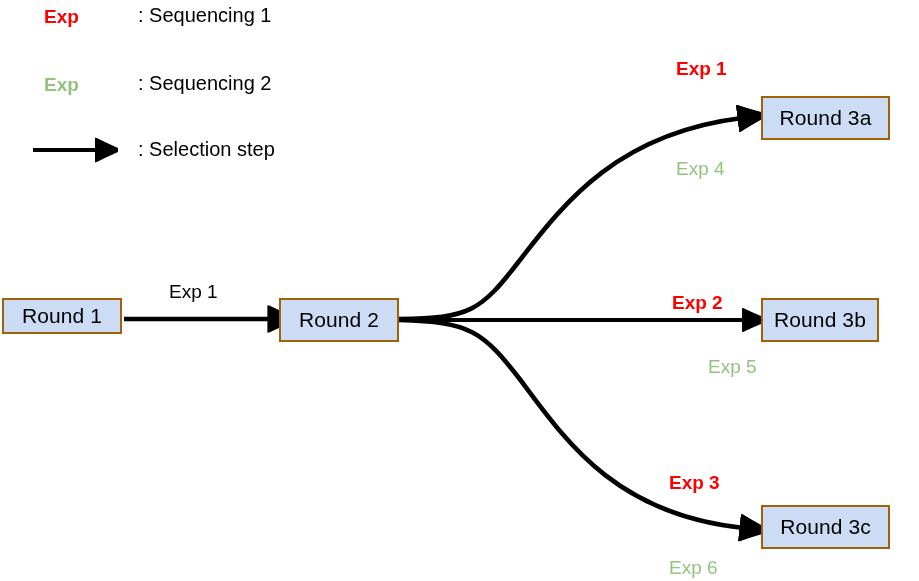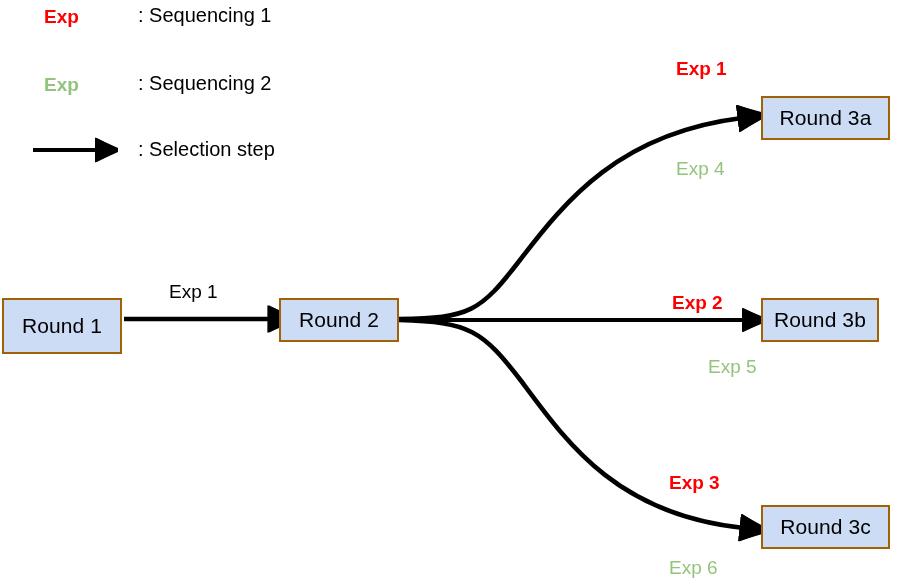--- a/index.html
+++ b/index.html
@@ -120,21 +120,21 @@
 
     <line x1="124" y1="319" x2="272" y2="319" stroke="#000000" stroke-width="4.6" marker-end="url(#arrowhead)"></line>
 
     <path d="M 399,319 C 470,318 480,312 520,260 C 566,200 620,133 742,118" fill="none" stroke="#000000" stroke-width="4.6" marker-end="url(#arrowhead)"></path>
 
     <line x1="399" y1="320" x2="746" y2="320" stroke="#000000" stroke-width="4.0" marker-end="url(#arrowhead)"></line>
 
     <path d="M 399,320 C 470,322 482,330 522,382 C 568,444 618,515 744,528" fill="none" stroke="#000000" stroke-width="4.6" marker-end="url(#arrowhead)"></path>
   </svg>
 
-  <div class="node-box" style="left:2px; top:298px; width:120px; height:56px;">Round 1</div>
+  <div class="node-box" style="left:2px; top:298px; width:120px; height:36px;">Round 1</div>
 
   <div class="node-box" style="left:279px; top:298px; width:120px; height:44px;">Round 2</div>
 
   <div class="node-box" style="left:761px; top:96px; width:129px; height:44px;">Round 3a</div>
 
   <div class="node-box" style="left:761px; top:298px; width:118px; height:44px;">Round 3b</div>
 
   <div class="node-box" style="left:761px; top:505px; width:129px; height:44px;">Round 3c</div>
 
   <div class="edge-label plain" style="left:169px; top:281px;">Exp 1</div>

